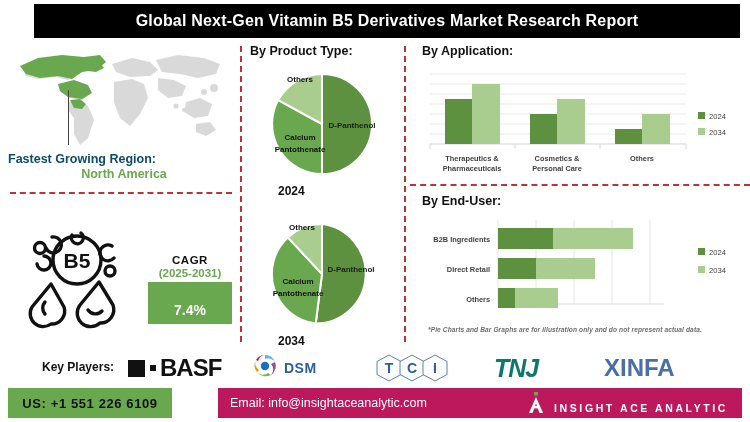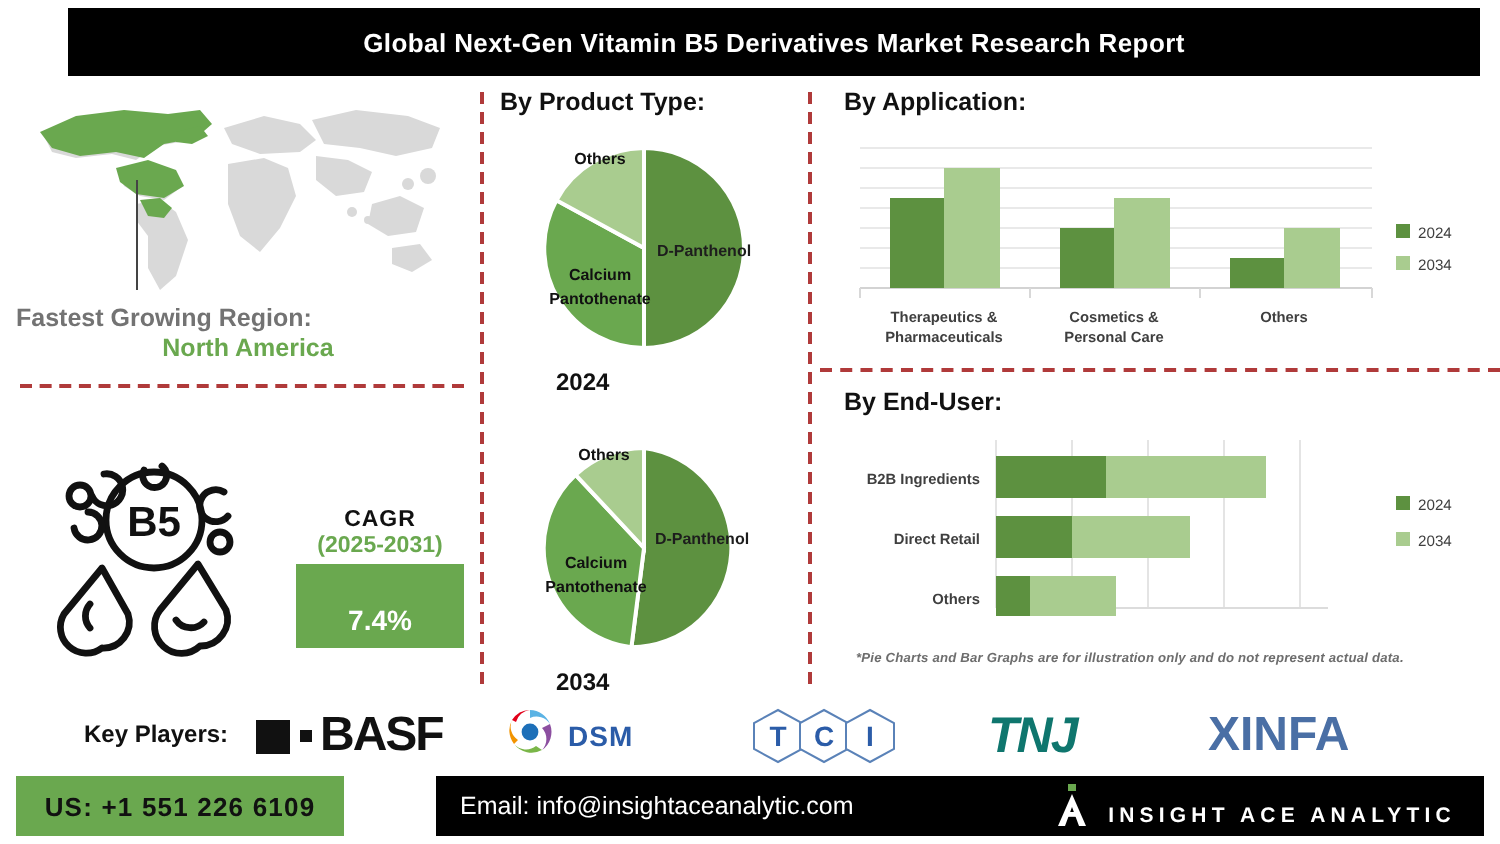--- a/index.html
+++ b/index.html
@@ -10,35 +10,35 @@
     position:relative;
   }
   .page { position:relative; width:750px; height:422px; background:#fff; }
 
   
   .header-bar {
     position:absolute; left:34px; top:4px; width:706px; height:34px;
     background:#000; display:flex; align-items:center; justify-content:center;
   }
   .header-title {
-    color:#fff; font-size:13px; font-weight:bold; letter-spacing:.2px;
+    color:#fff; font-size:16px; font-weight:bold; letter-spacing:.2px;
     white-space:nowrap;
   }
 
   
   .left-col { position:absolute; left:0; top:42px; width:236px; height:300px; }
   .map-wrap { position:absolute; left:8px; top:4px; width:222px; height:105px; }
   .map-wrap svg { display:block; }
   .leader-line {
     position:absolute; left:68px; top:48px; width:1px; height:55px; background:#444;
   }
   .region-label {
     position:absolute; left:8px; top:110px; width:226px;
   }
-  .region-caption { font-size:12.5px; font-weight:bold; color:#737373; }
+  .region-caption { font-size:12.5px; font-weight:bold; color:#0c4a6e; }
   .region-value { font-size:12.5px; font-weight:bold; color:#6aa84f; text-align:center; padding-left:6px; margin-top:1px;}
   .dash-h {
     position:absolute; height:0; border-top:2px dashed #b03a3a;
   }
   .dash-v {
     position:absolute; width:0; border-left:2px dashed #b03a3a;
   }
   .b5-icon { position:absolute; left:18px; top:188px; width:120px; height:100px; }
   .cagr-box { position:absolute; left:148px; top:212px; width:84px; text-align:center; }
   .cagr-title { font-size:11.5px; font-weight:bold; color:#111; letter-spacing:.5px; }
@@ -93,21 +93,21 @@
 
   
   .footer { position:absolute; left:0; top:388px; width:750px; height:34px; }
   .phone-bar {
     position:absolute; left:8px; top:0; width:164px; height:30px;
     background:#6aa84f; display:flex; align-items:center; justify-content:center;
   }
   .phone-txt { color:#111; font-size:13px; font-weight:bold; letter-spacing:.6px; }
   .email-bar {
     position:absolute; left:218px; top:0; width:524px; height:30px;
-    background:#000000; display:flex; align-items:center;
+    background:#be185d; display:flex; align-items:center;
   }
   .email-txt { color:#fff; font-size:12.5px; margin-left:12px; }
   .brand-wrap { position:absolute; right:14px; top:4px; display:flex; align-items:flex-end; }
   .brand-mark { position:relative; width:16px; height:22px; margin-right:10px; }
   .brand-txt { color:#fff; font-size:10.5px; font-weight:bold; letter-spacing:2.6px; }
 </style>
 </head>
 <body>
 
 <div class="page">

